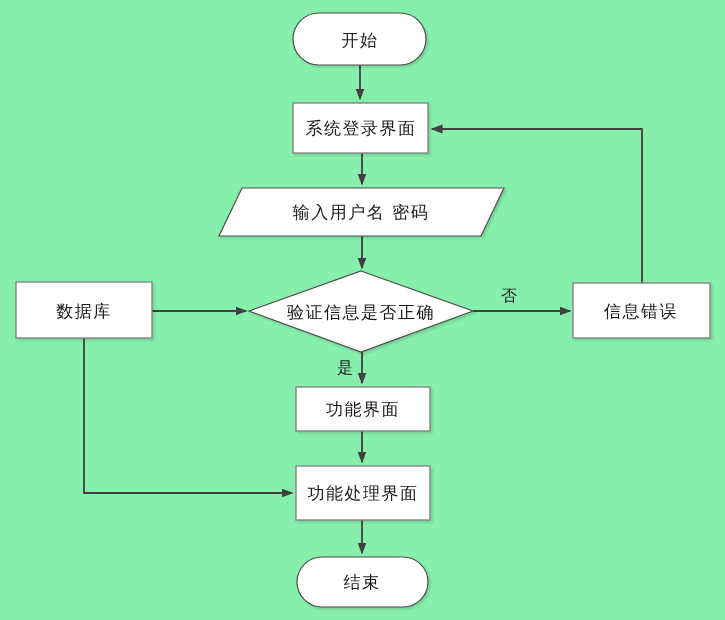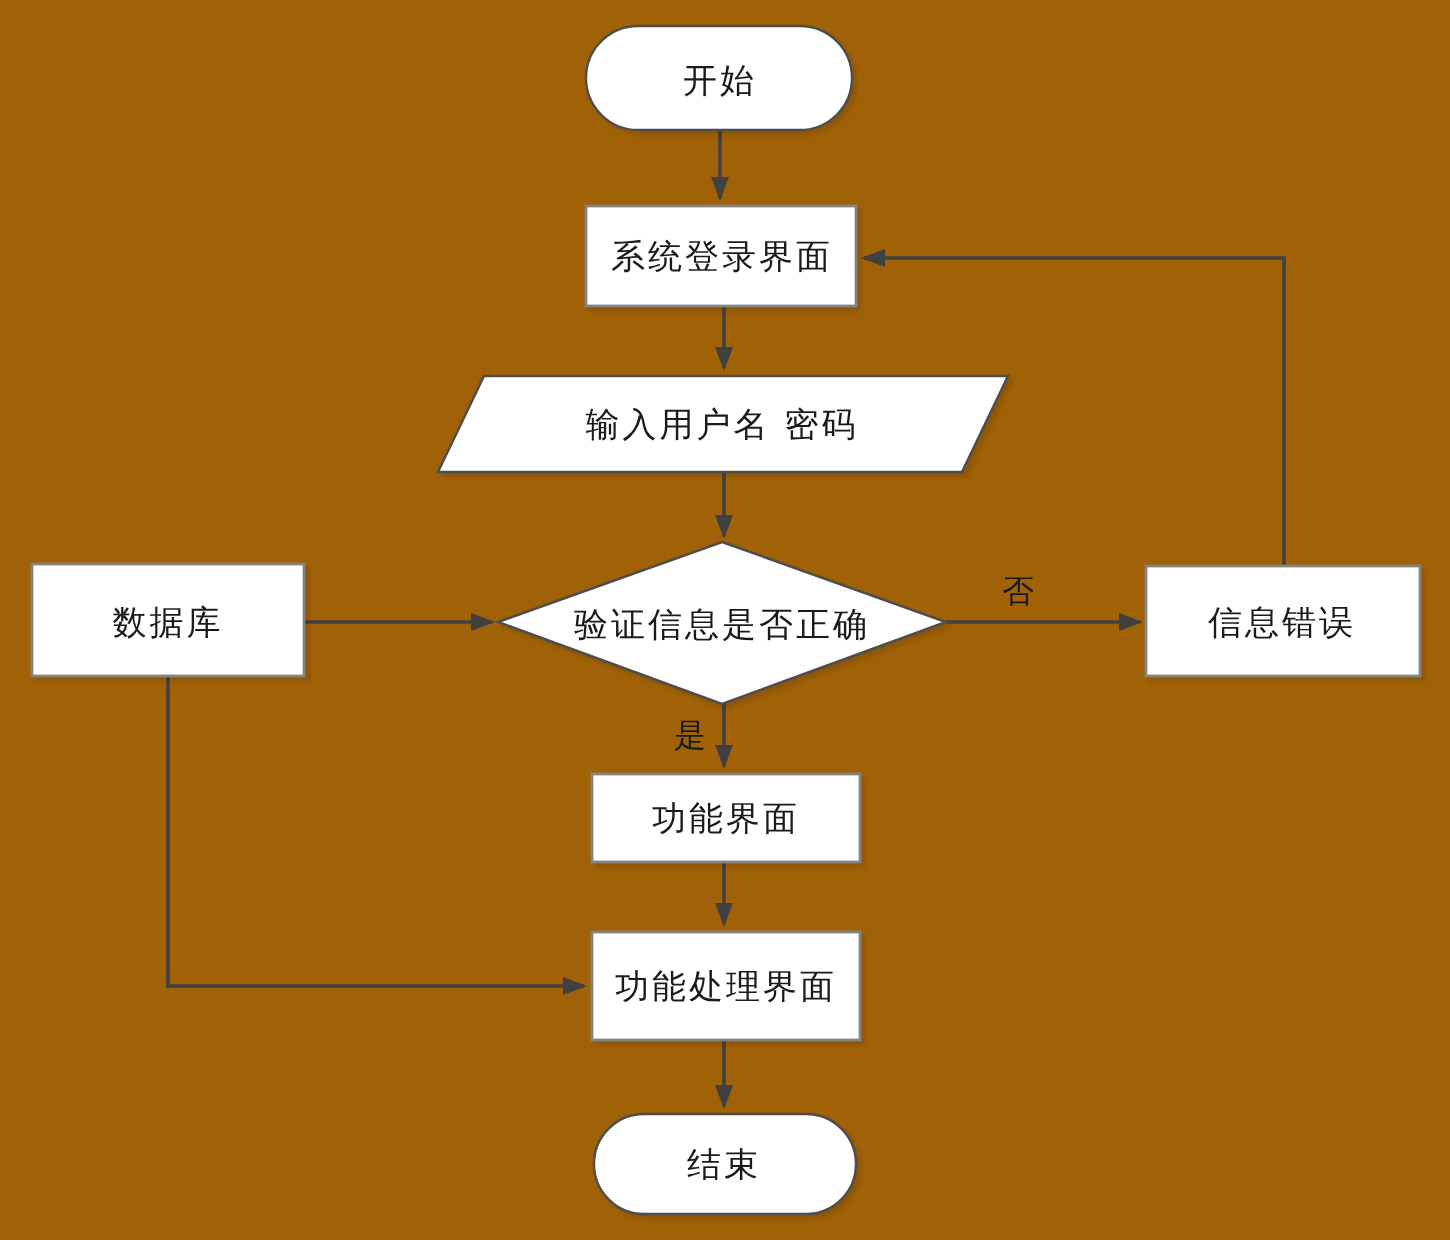--- a/index.html
+++ b/index.html
@@ -5,21 +5,21 @@
   html, body {
     margin: 0;
     padding: 0;
     background: #ffffff;
     font-family: "DejaVu Serif", "Liberation Serif", serif;
   }
   .canvas {
     position: relative;
     width: 725px;
     height: 620px;
-    background: #a16207;
+    background: #86efac;
     overflow: hidden;
   }
   svg { display: block; }
   .shape {
     fill: #ffffff;
     filter: drop-shadow(2px 2px 1px rgba(0,0,0,0.12));
   }
   .rect-shape   { stroke: #848484; stroke-width: 1.4; }
   .term-shape   { stroke: #4d4d4d; stroke-width: 1.2; }
   .poly-shape   { stroke: #4d4d4d; stroke-width: 1.2; }

